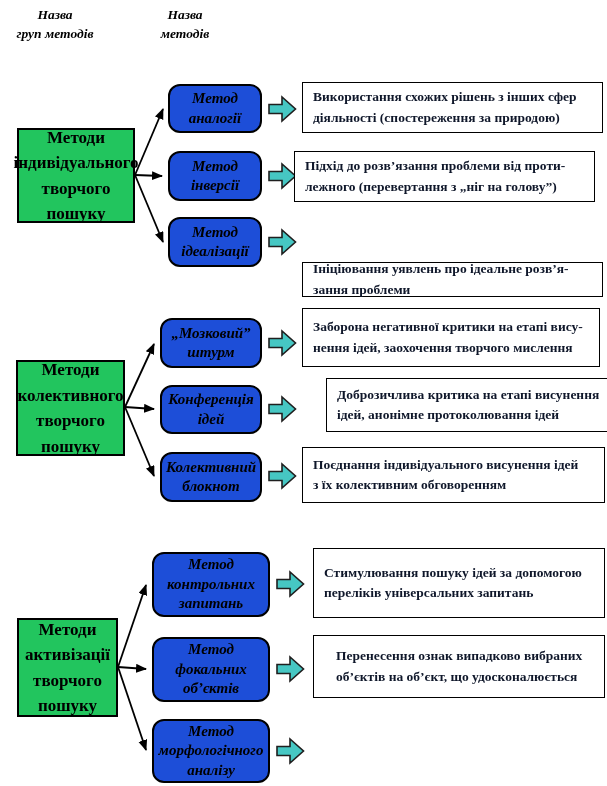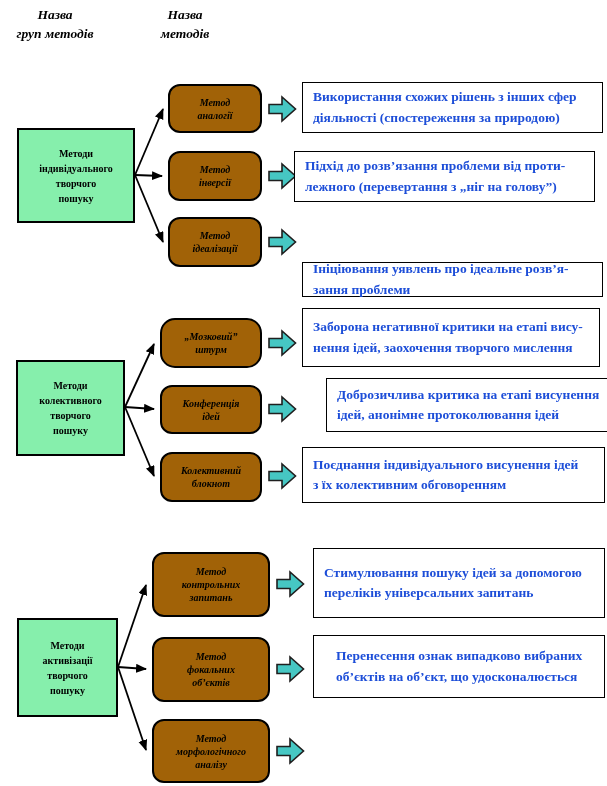--- a/index.html
+++ b/index.html
@@ -18,62 +18,62 @@
     font-size: 13.5px;
     line-height: 1.4;
     text-align: center;
     white-space: pre-line;
     color: #000;
   }
   .group-box {
     position: absolute;
     box-sizing: border-box;
     border: 2px solid #000;
-    background: #86efac;
+    background: #22c55e;
     display: flex;
     align-items: center;
     justify-content: center;
     text-align: center;
     font-weight: bold;
-    font-size: 10px;
+    font-size: 17px;
     line-height: 1.5;
     white-space: pre-line;
     color: #000;
     z-index: 2;
   }
   .method-box {
     position: absolute;
     box-sizing: border-box;
     border: 2px solid #000;
     border-radius: 12px;
-    background: #a16207;
+    background: #1d4ed8;
     display: flex;
     align-items: center;
     justify-content: center;
     text-align: center;
     font-weight: bold;
     font-style: italic;
-    font-size: 10px;
+    font-size: 15px;
     line-height: 1.3;
     white-space: pre-line;
     color: #000;
     z-index: 2;
   }
   .principle-box {
     position: absolute;
     box-sizing: border-box;
     border: 1.6px solid #000;
     background: #fff;
     display: flex;
     align-items: center;
     font-weight: bold;
     font-size: 13.5px;
     line-height: 1.5;
     white-space: pre-line;
-    color: #1d4ed8;
+    color: #0f172a;
     padding: 0 8px 0 10px;
     z-index: 2;
   }
   .flow-arrow {
     position: absolute;
     z-index: 2;
   }
   .connectors {
     position: absolute;
     left: 0; top: 0;
@@ -138,21 +138,21 @@
   <div class="principle-box" style="left:294px; top:151px; width:301px; height:51px;">Підхід до розв’язання проблеми від проти-
 лежного (перевертання з „ніг на голову”)</div>
   <div class="principle-box" style="left:302px; top:218px; width:301px; height:35px;margin-top:44px;">Ініціювання уявлень про ідеальне розв’я-
 зання проблеми</div>
 
   <div class="group-box" style="left:16px; top:360px; width:109px; height:96px;">Методи
 колективного
 творчого
 пошуку</div>
 
-  <div class="method-box" style="left:160px; top:318px; width:102px; height:50px;border-radius:15px;">„Мозковий”
+  <div class="method-box" style="left:160px; top:318px; width:102px; height:50px;">„Мозковий”
 штурм</div>
   <div class="method-box" style="left:160px; top:385px; width:102px; height:49px;">Конференція
 ідей</div>
   <div class="method-box" style="left:160px; top:452px; width:102px; height:50px;">Колективний
 блокнот</div>
 
   <svg class="flow-arrow" style="left:268px; top:329px;" width="29" height="28" viewBox="0 0 29 28">
     <polygon points="1,9.5 14,9.5 14,2 27.5,14 14,26 14,18.5 1,18.5" stroke-width="1.6" stroke-linejoin="miter" fill="#46C7C3" stroke="#1f1f1f"></polygon>
   </svg>
   <svg class="flow-arrow" style="left:268px; top:395px;" width="29" height="28" viewBox="0 0 29 28">

